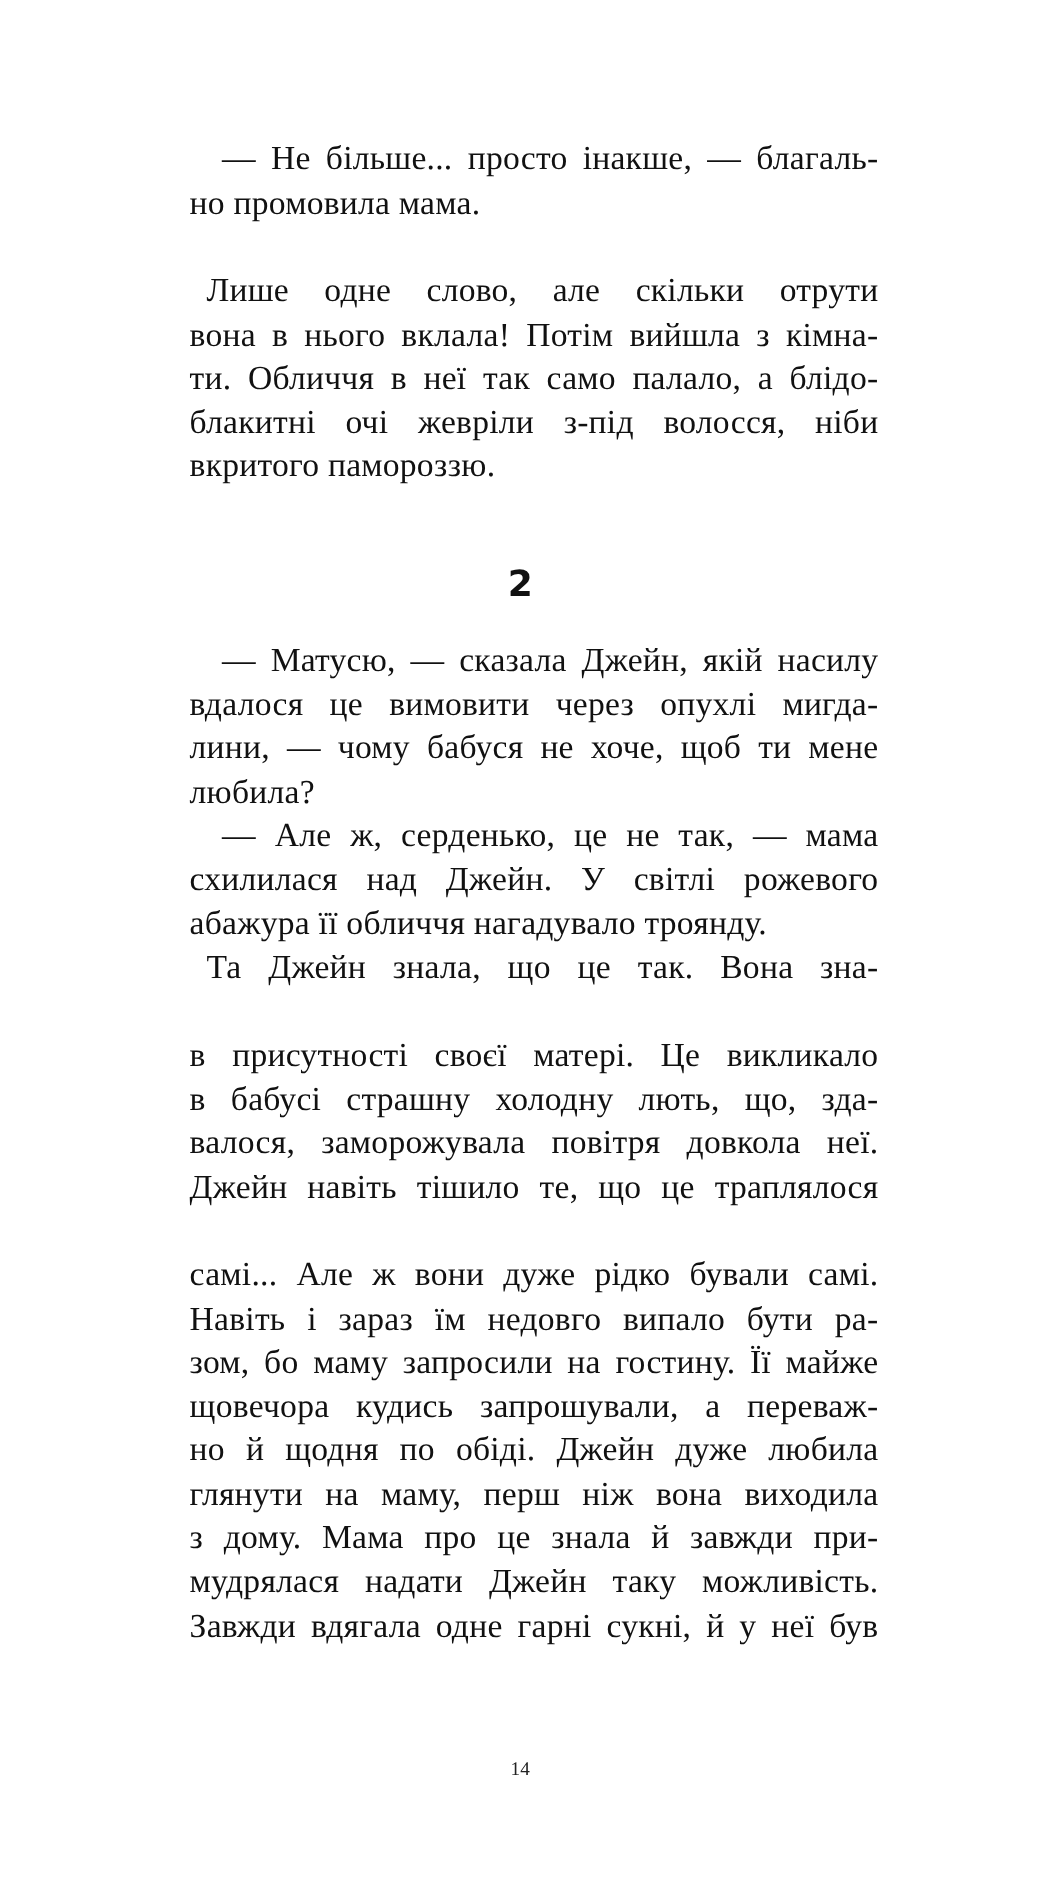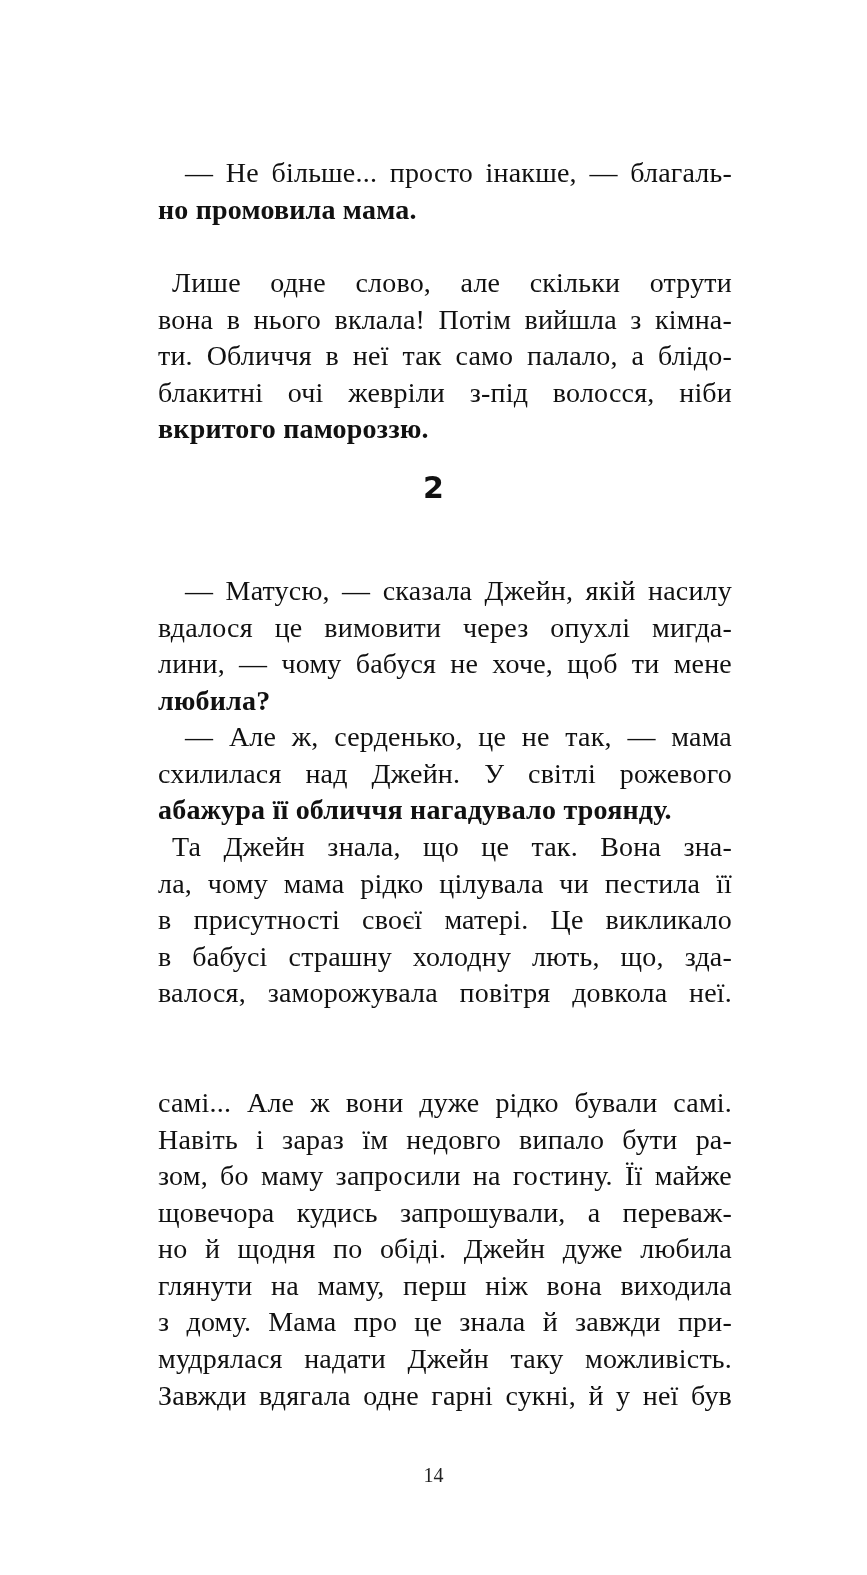--- a/index.html
+++ b/index.html
@@ -26,25 +26,23 @@
       position: absolute;
       left: 158px;
       width: 574px;
       font-family: "Liberation Serif", "DejaVu Serif", serif;
       font-size: 28px;
       line-height: 36px;
       white-space: nowrap;
       text-align: justify;
       text-align-last: justify;
       letter-spacing: 0.2px;
-      margin-top: 40px;
     }
     .line.last {
       text-align-last: left;
-      font-weight: bold;
     }
     .line.indent {
       left: 185px;
       width: 547px;
     }
     .line.indent-small {
       left: 172px;
       width: 560px;
     }
     .chapter-number {
@@ -59,21 +57,21 @@
       line-height: 36px;
       color: #111;
     }
     .page-number {
       position: absolute;
       left: 0;
       width: 867px;
       top: 1460px;
       text-align: center;
       font-family: "Liberation Serif", "DejaVu Serif", serif;
-      font-size: 20px;
+      font-size: 16px;
       line-height: 30px;
       color: #222;
     }
   </style>
 </head>
 <body>
 
 <div class="page">
 
   <div class="line indent" style="top:115px">— Не більше... просто інакше, — благаль-</div>
@@ -87,24 +85,24 @@
   <div class="chapter-number">2</div>
 
   <div class="line indent" style="top:533px">— Матусю, — сказала Джейн, якій насилу</div>
   <div class="line" style="top:606px">лини, — чому бабуся не хоче, щоб ти мене</div>
   <div class="line" style="top:570px">вдалося це вимовити через опухлі мигда-</div>
   <div class="line last" style="top:643px">любила?</div>
   <div class="line indent" style="top:679px">— Але ж, серденько, це не так, — мама</div>
   <div class="line" style="top:716px">схилилася над Джейн. У світлі рожевого</div>
   <div class="line last" style="top:752px">абажура її обличчя нагадувало троянду.</div>
   <div class="line indent-small" style="top:789px">Та Джейн знала, що це так. Вона зна-</div>
-  <div class="line" style="top:826px">ла, чому мама рідко цілувала чи пестила її</div>
   <div class="line" style="top:862px">в присутності своєї матері. Це викликало</div>
   <div class="line" style="top:899px">в бабусі страшну холодну лють, що, зда-</div>
   <div class="line" style="top:935px">валося, заморожувала повітря довкола неї.</div>
+  <div class="line" style="top:972px">Джейн навіть тішило те, що це траплялося</div>
   <div class="line" style="top:1045px">самі... Але ж вони дуже рідко бували самі.</div>
   <div class="line" style="top:1082px">Навіть і зараз їм недовго випало бути ра-</div>
   <div class="line" style="top:1118px">зом, бо маму запросили на гостину. Її майже</div>
   <div class="line" style="top:1155px">щовечора кудись запрошували, а переваж-</div>
   <div class="line" style="top:1191px">но й щодня по обіді. Джейн дуже любила</div>
   <div class="line" style="top:1228px">глянути на маму, перш ніж вона виходила</div>
   <div class="line" style="top:1264px">з дому. Мама про це знала й завжди при-</div>
   <div class="line" style="top:1301px">мудрялася надати Джейн таку можливість.</div>
   <div class="line" style="top:1338px">Завжди вдягала одне гарні сукні, й у неї був</div>
 

